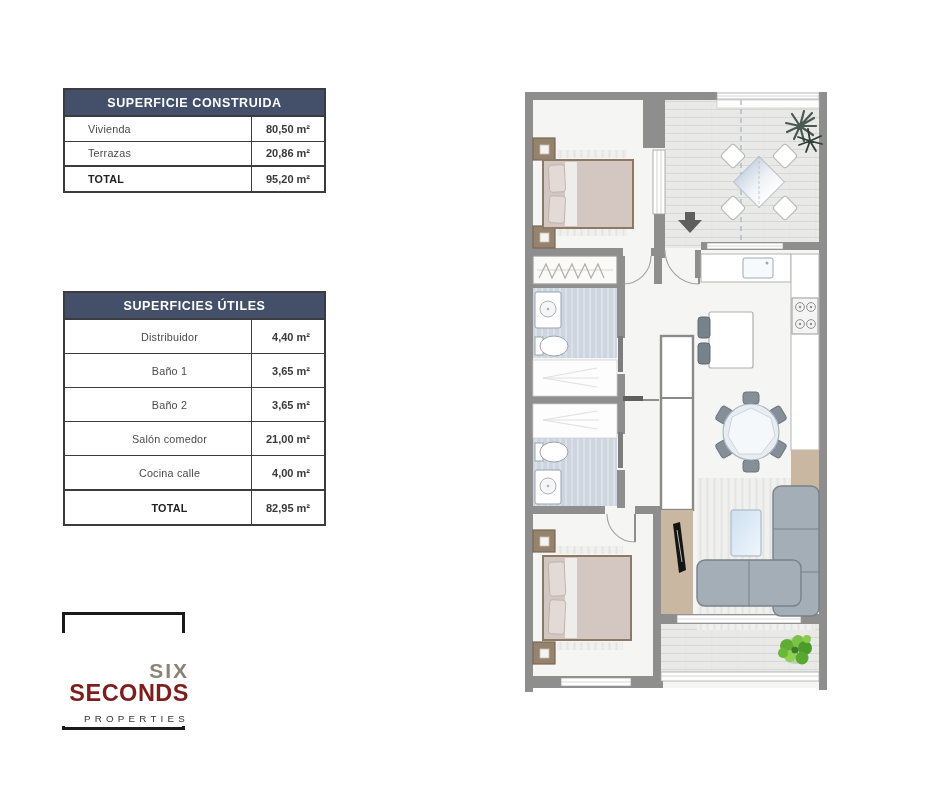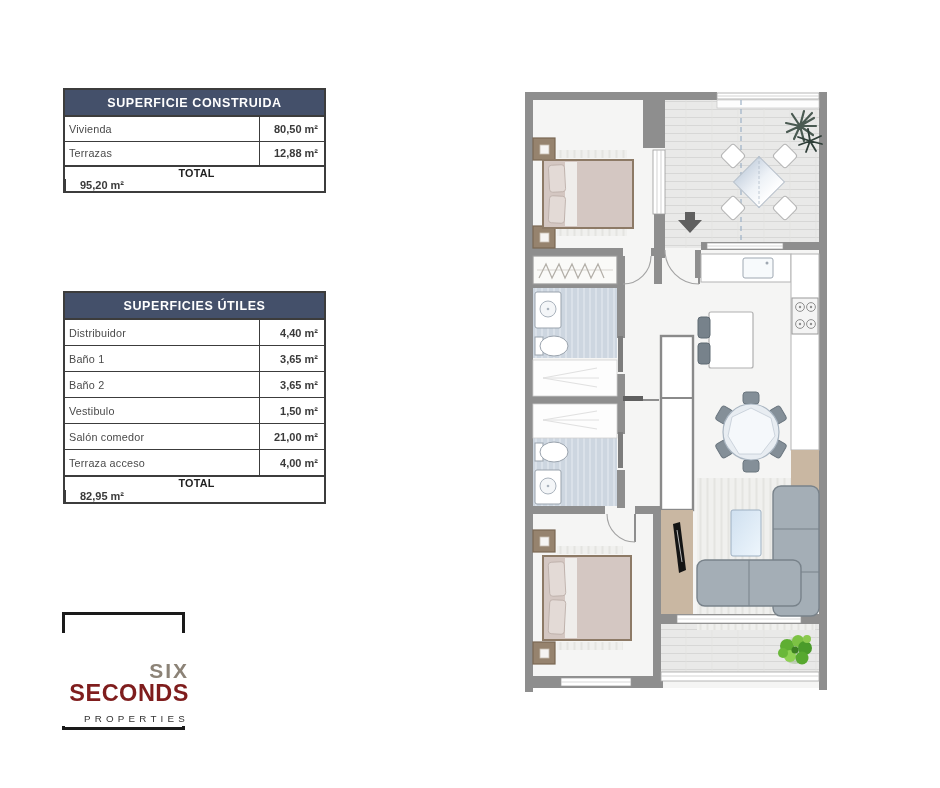--- a/index.html
+++ b/index.html
@@ -5,28 +5,28 @@
   html,body{margin:0;padding:0;background:#fff;}
   body{width:940px;height:788px;position:relative;font-family:"Liberation Sans",sans-serif;-webkit-font-smoothing:antialiased;}
   .page{position:absolute;inset:0;background:#fff;overflow:hidden;}
 
   
   .stable{position:absolute;width:263px;border:2px solid #3c3c3c;background:#fff;box-sizing:border-box;}
   .stable .thead{background:#44506a;color:#fff;font-weight:700;font-size:12.5px;letter-spacing:.6px;
     text-align:center;padding:6px 0 5px 0;border-bottom:2px solid #3c3c3c;}
   .trow{display:flex;align-items:center;border-bottom:1.5px solid #3c3c3c;box-sizing:border-box;}
   .trow:last-child{border-bottom:none;}
-  .tlabel{flex:1;font-size:10.8px;color:#4a4a4a;padding-left:4px;letter-spacing:.2px;}
+  .tlabel{flex:1;font-size:10.8px;color:#4a4a4a;padding-left:23px;letter-spacing:.2px;}
   .tval{width:58px;border-left:1.5px solid #3c3c3c;align-self:stretch;display:flex;align-items:center;
-    justify-content:flex-end;font-size:11px;font-weight:700;color:#3a3a3a;padding-right:6px;box-sizing:content-box;}
+    justify-content:flex-end;font-size:11px;font-weight:700;color:#3a3a3a;padding-right:14px;box-sizing:content-box;}
   .t1{left:63px;top:88px;}
   .t1 .trow{height:24.5px;}
   .t2{left:63px;top:260px;margin-top:31px;}
-  .t2 .trow{height:26px;}
-  .trow.total{border-top:.5px solid #3c3c3c;flex-direction:column;}
+  .t2 .trow{height:34px;text-align:center;}
+  .trow.total{border-top:.5px solid #3c3c3c;}
   .trow.total .tlabel{font-weight:700;color:#222;}
 
   
   .logo{position:absolute;left:62px;top:612px;width:123px;height:118px;}
   .logo .frame{position:absolute;inset:0;border:3px solid #1a1a1a;box-sizing:border-box;}
   .logo .words{position:absolute;right:-4px;bottom:4px;background:#fff;text-align:right;padding:2px 0 2px 10px;}
   .logo .w1{font-size:21px;font-weight:700;color:#8c8377;letter-spacing:2px;line-height:1.02;margin-top:25px;}
   .logo .w2{font-size:23.5px;font-weight:700;color:#7f1d1d;letter-spacing:.5px;line-height:1.05;}
   .logo .w3{font-size:9.8px;font-weight:400;color:#333;letter-spacing:4.2px;margin-top:7px;}
 
@@ -39,21 +39,21 @@
 <div class="page">
 
   <div class="stable t1">
     <div class="thead">SUPERFICIE CONSTRUIDA</div>
     <div class="trow">
       <div class="tlabel">Vivienda</div>
       <div class="tval">80,50 m²</div>
     </div>
     <div class="trow">
       <div class="tlabel">Terrazas</div>
-      <div class="tval">12,88 m²</div>
+      <div class="tval">20,86 m²</div>
     </div>
     <div class="trow total">
       <div class="tlabel">TOTAL</div>
       <div class="tval">95,20 m²</div>
     </div>
   </div>
 
   <div class="stable t2">
     <div class="thead">SUPERFICIES ÚTILES</div>
     <div class="trow">
@@ -62,29 +62,25 @@
     </div>
     <div class="trow">
       <div class="tlabel">Baño 1</div>
       <div class="tval">3,65 m²</div>
     </div>
     <div class="trow">
       <div class="tlabel">Baño 2</div>
       <div class="tval">3,65 m²</div>
     </div>
     <div class="trow">
-      <div class="tlabel">Vestibulo</div>
-      <div class="tval">1,50 m²</div>
-    </div>
-    <div class="trow">
       <div class="tlabel">Salón comedor</div>
       <div class="tval">21,00 m²</div>
     </div>
     <div class="trow">
-      <div class="tlabel">Terraza acceso</div>
+      <div class="tlabel">Cocina calle</div>
       <div class="tval">4,00 m²</div>
     </div>
     <div class="trow total">
       <div class="tlabel">TOTAL</div>
       <div class="tval">82,95 m²</div>
     </div>
   </div>
 
   <div class="logo">
     <div class="frame"></div>

